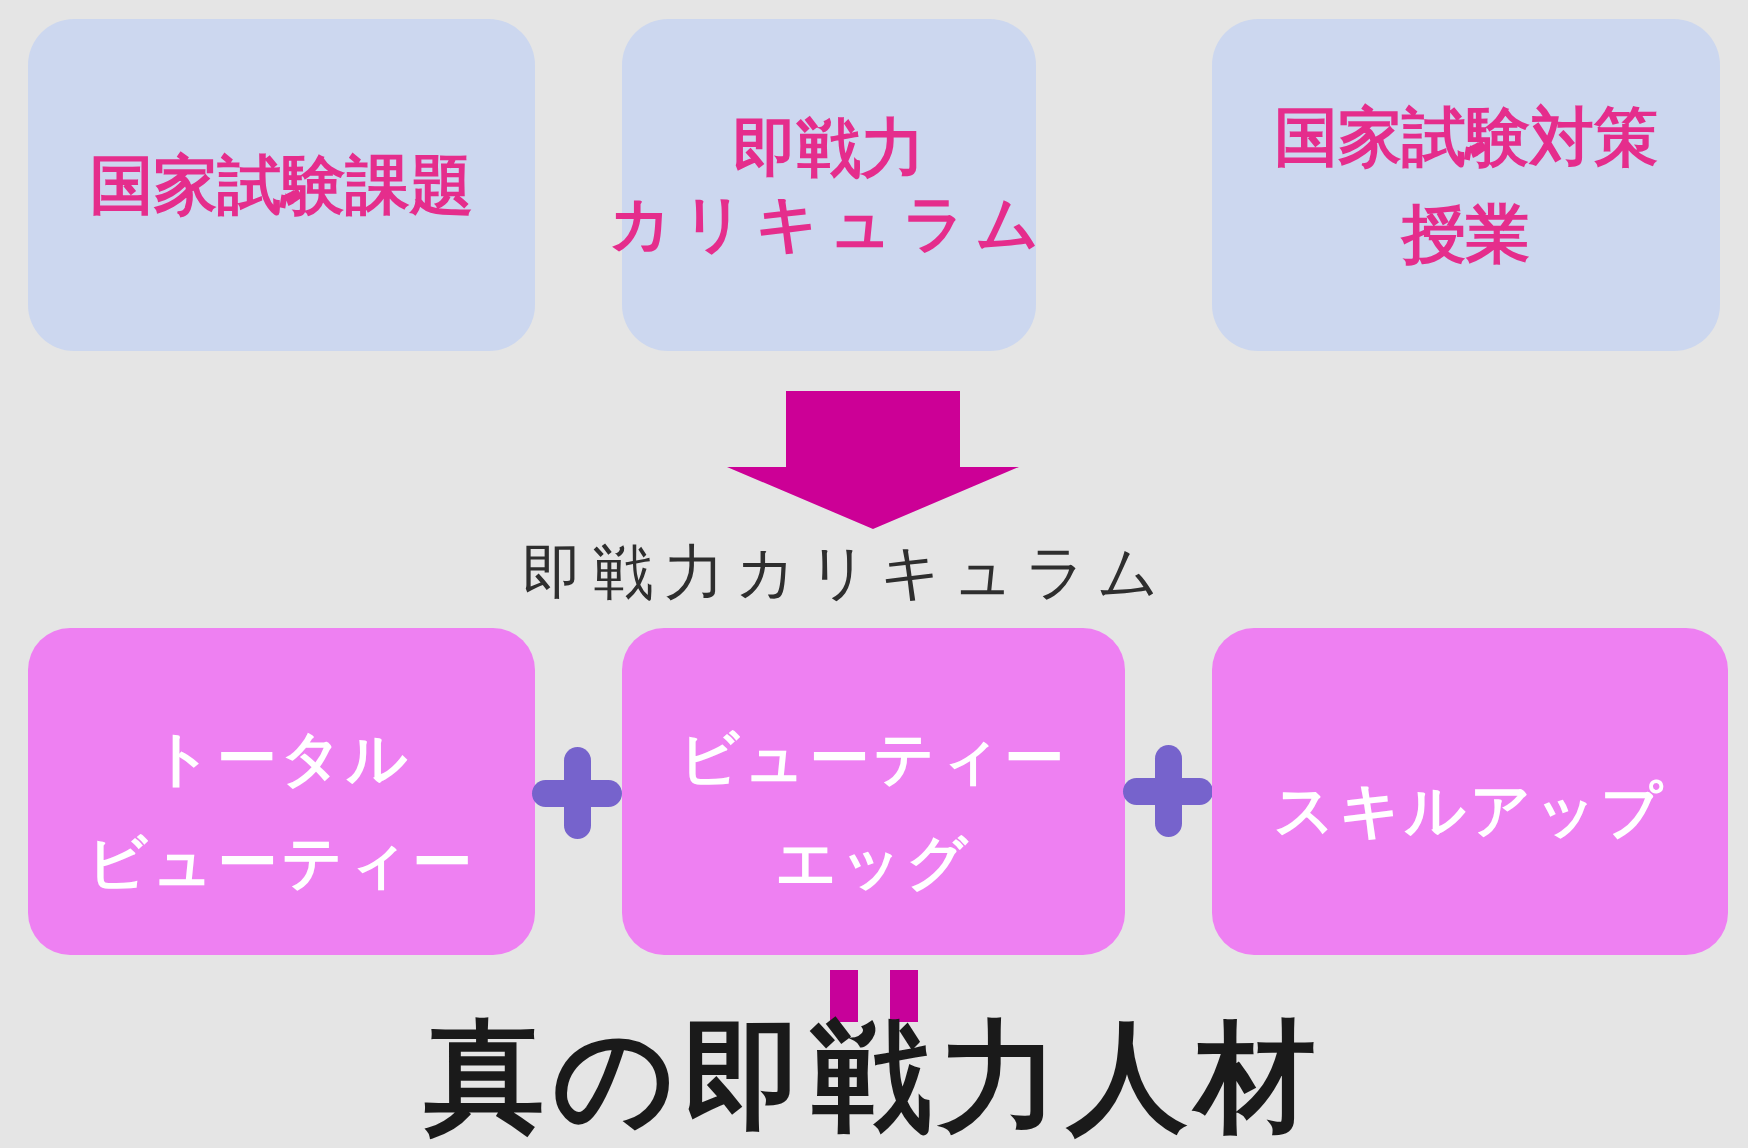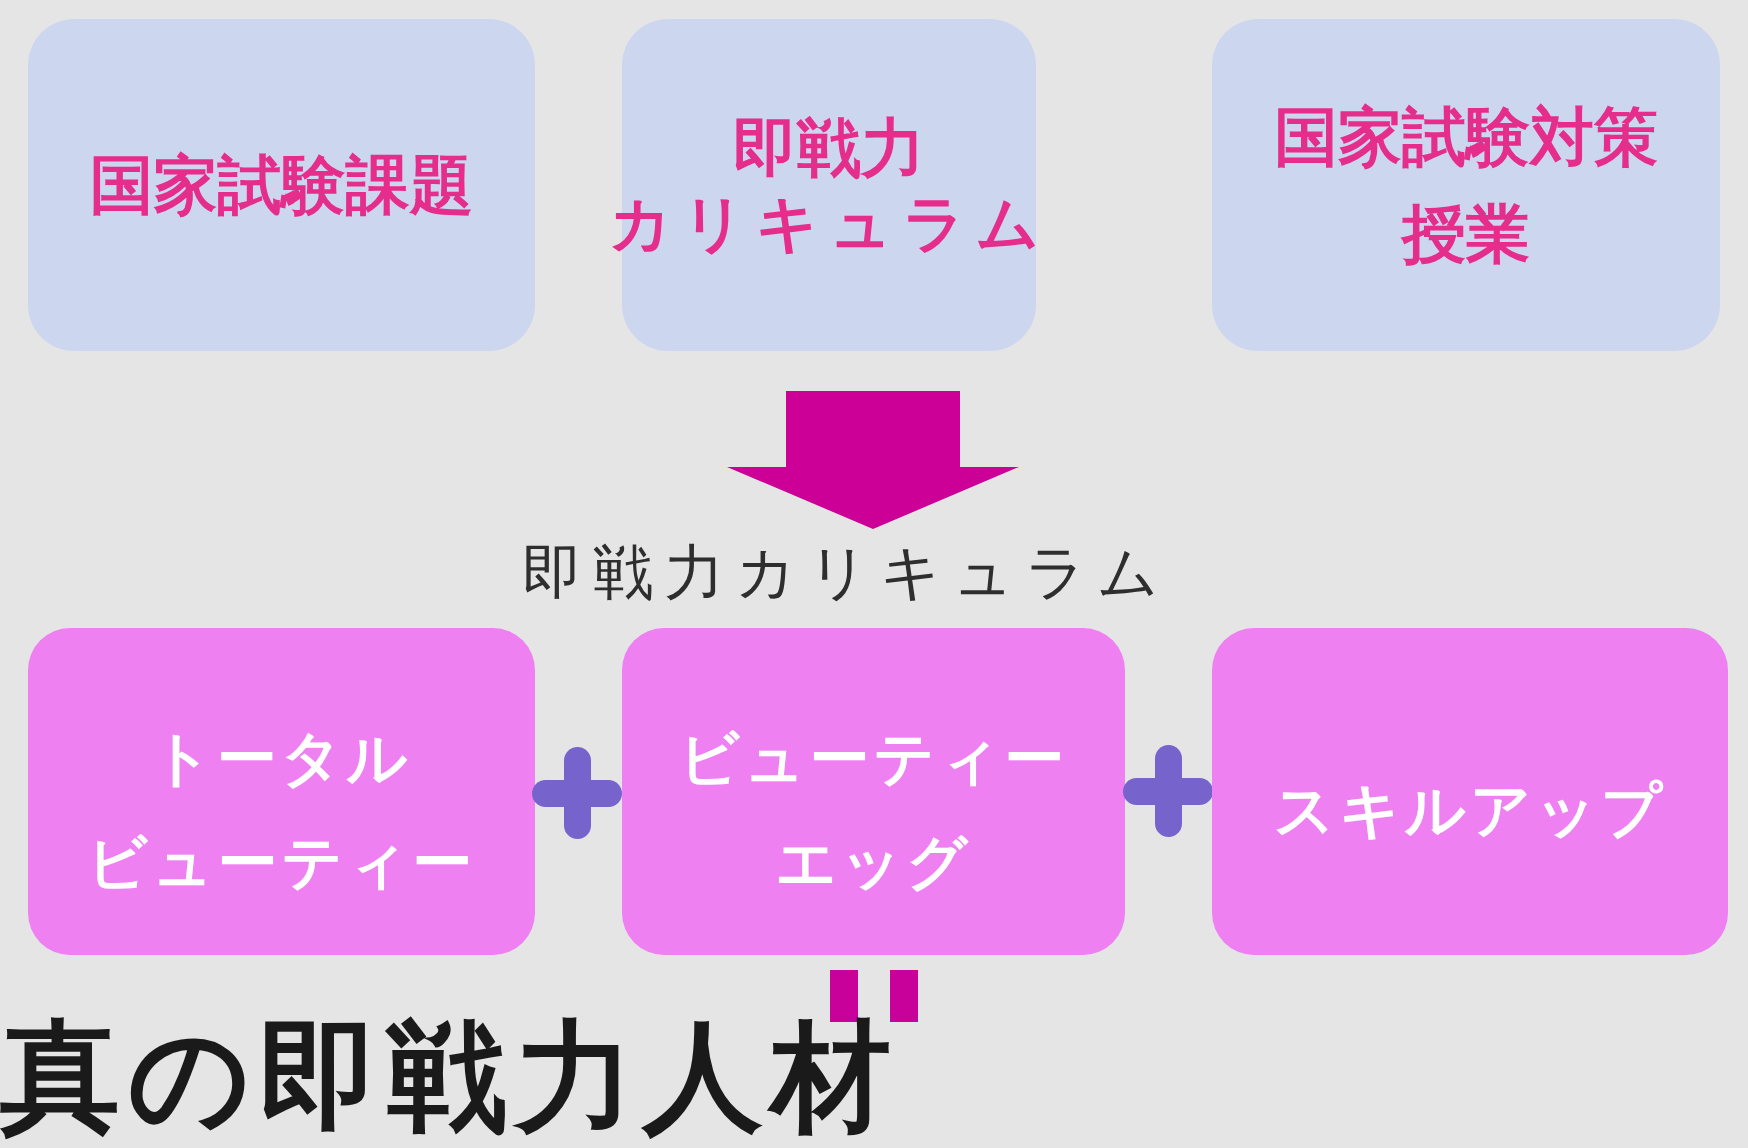--- a/index.html
+++ b/index.html
@@ -108,20 +108,21 @@
   }
   .equals-icon .eb1 { left: 0; }
   .equals-icon .eb2 { left: 60px; }
 
   
   .result-title {
     position: absolute;
     left: 0;
     top: 1026px;
     width: 1748px;
+    text-align: center;
     color: #1a1a1a;
     font-size: 120px;
     font-weight: bold;
     letter-spacing: 8px;
     line-height: 1;
     white-space: nowrap;
   }
 </style>
 </head>
 <body>

